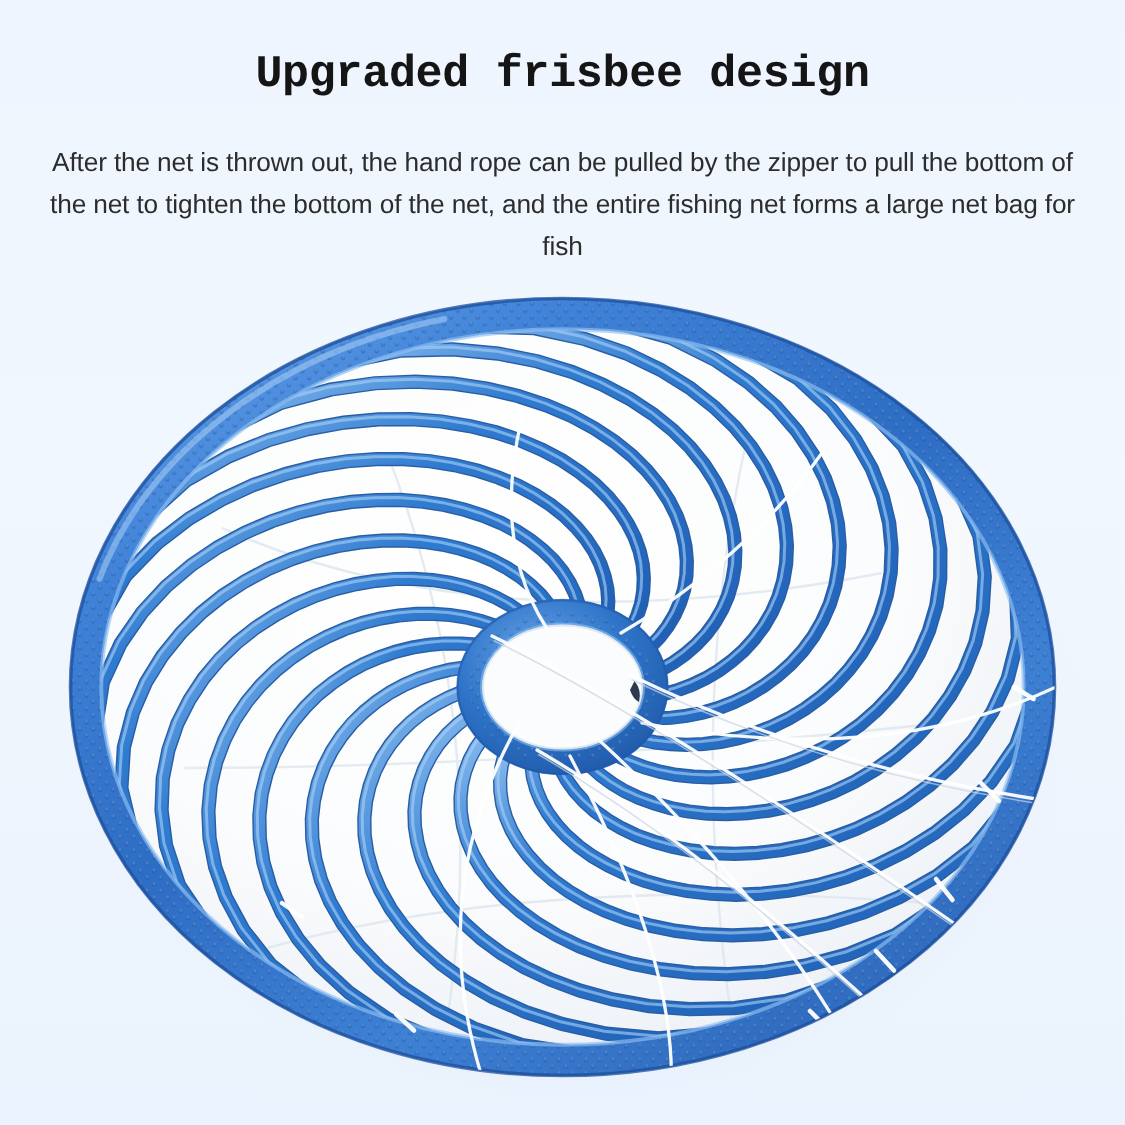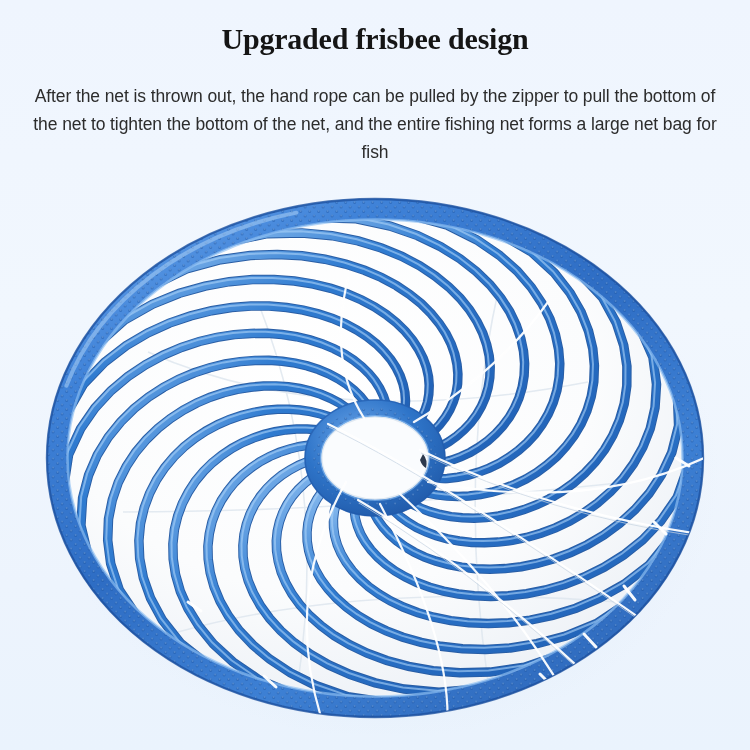--- a/index.html
+++ b/index.html
@@ -27,22 +27,22 @@
     text-align: center;
     padding-top: 20px;
     box-sizing: border-box;
   }
   #headline {
     font-size: 30px;
     font-weight: 700;
     color: #151515;
     letter-spacing: -0.2px;
     line-height: 1.25;
-    margin: 0;
-    font-family: Liberation Serif, serif;
+    margin: 12px;
+    font-family: Liberation Mono, monospace;
   }
   #subheadline {
     margin: 24px auto 0 auto;
     width: 690px;
     font-size: 17.5px;
     font-weight: 400;
     color: #2c2c2c;
     line-height: 1.62;
     letter-spacing: -0.1px;
   }

